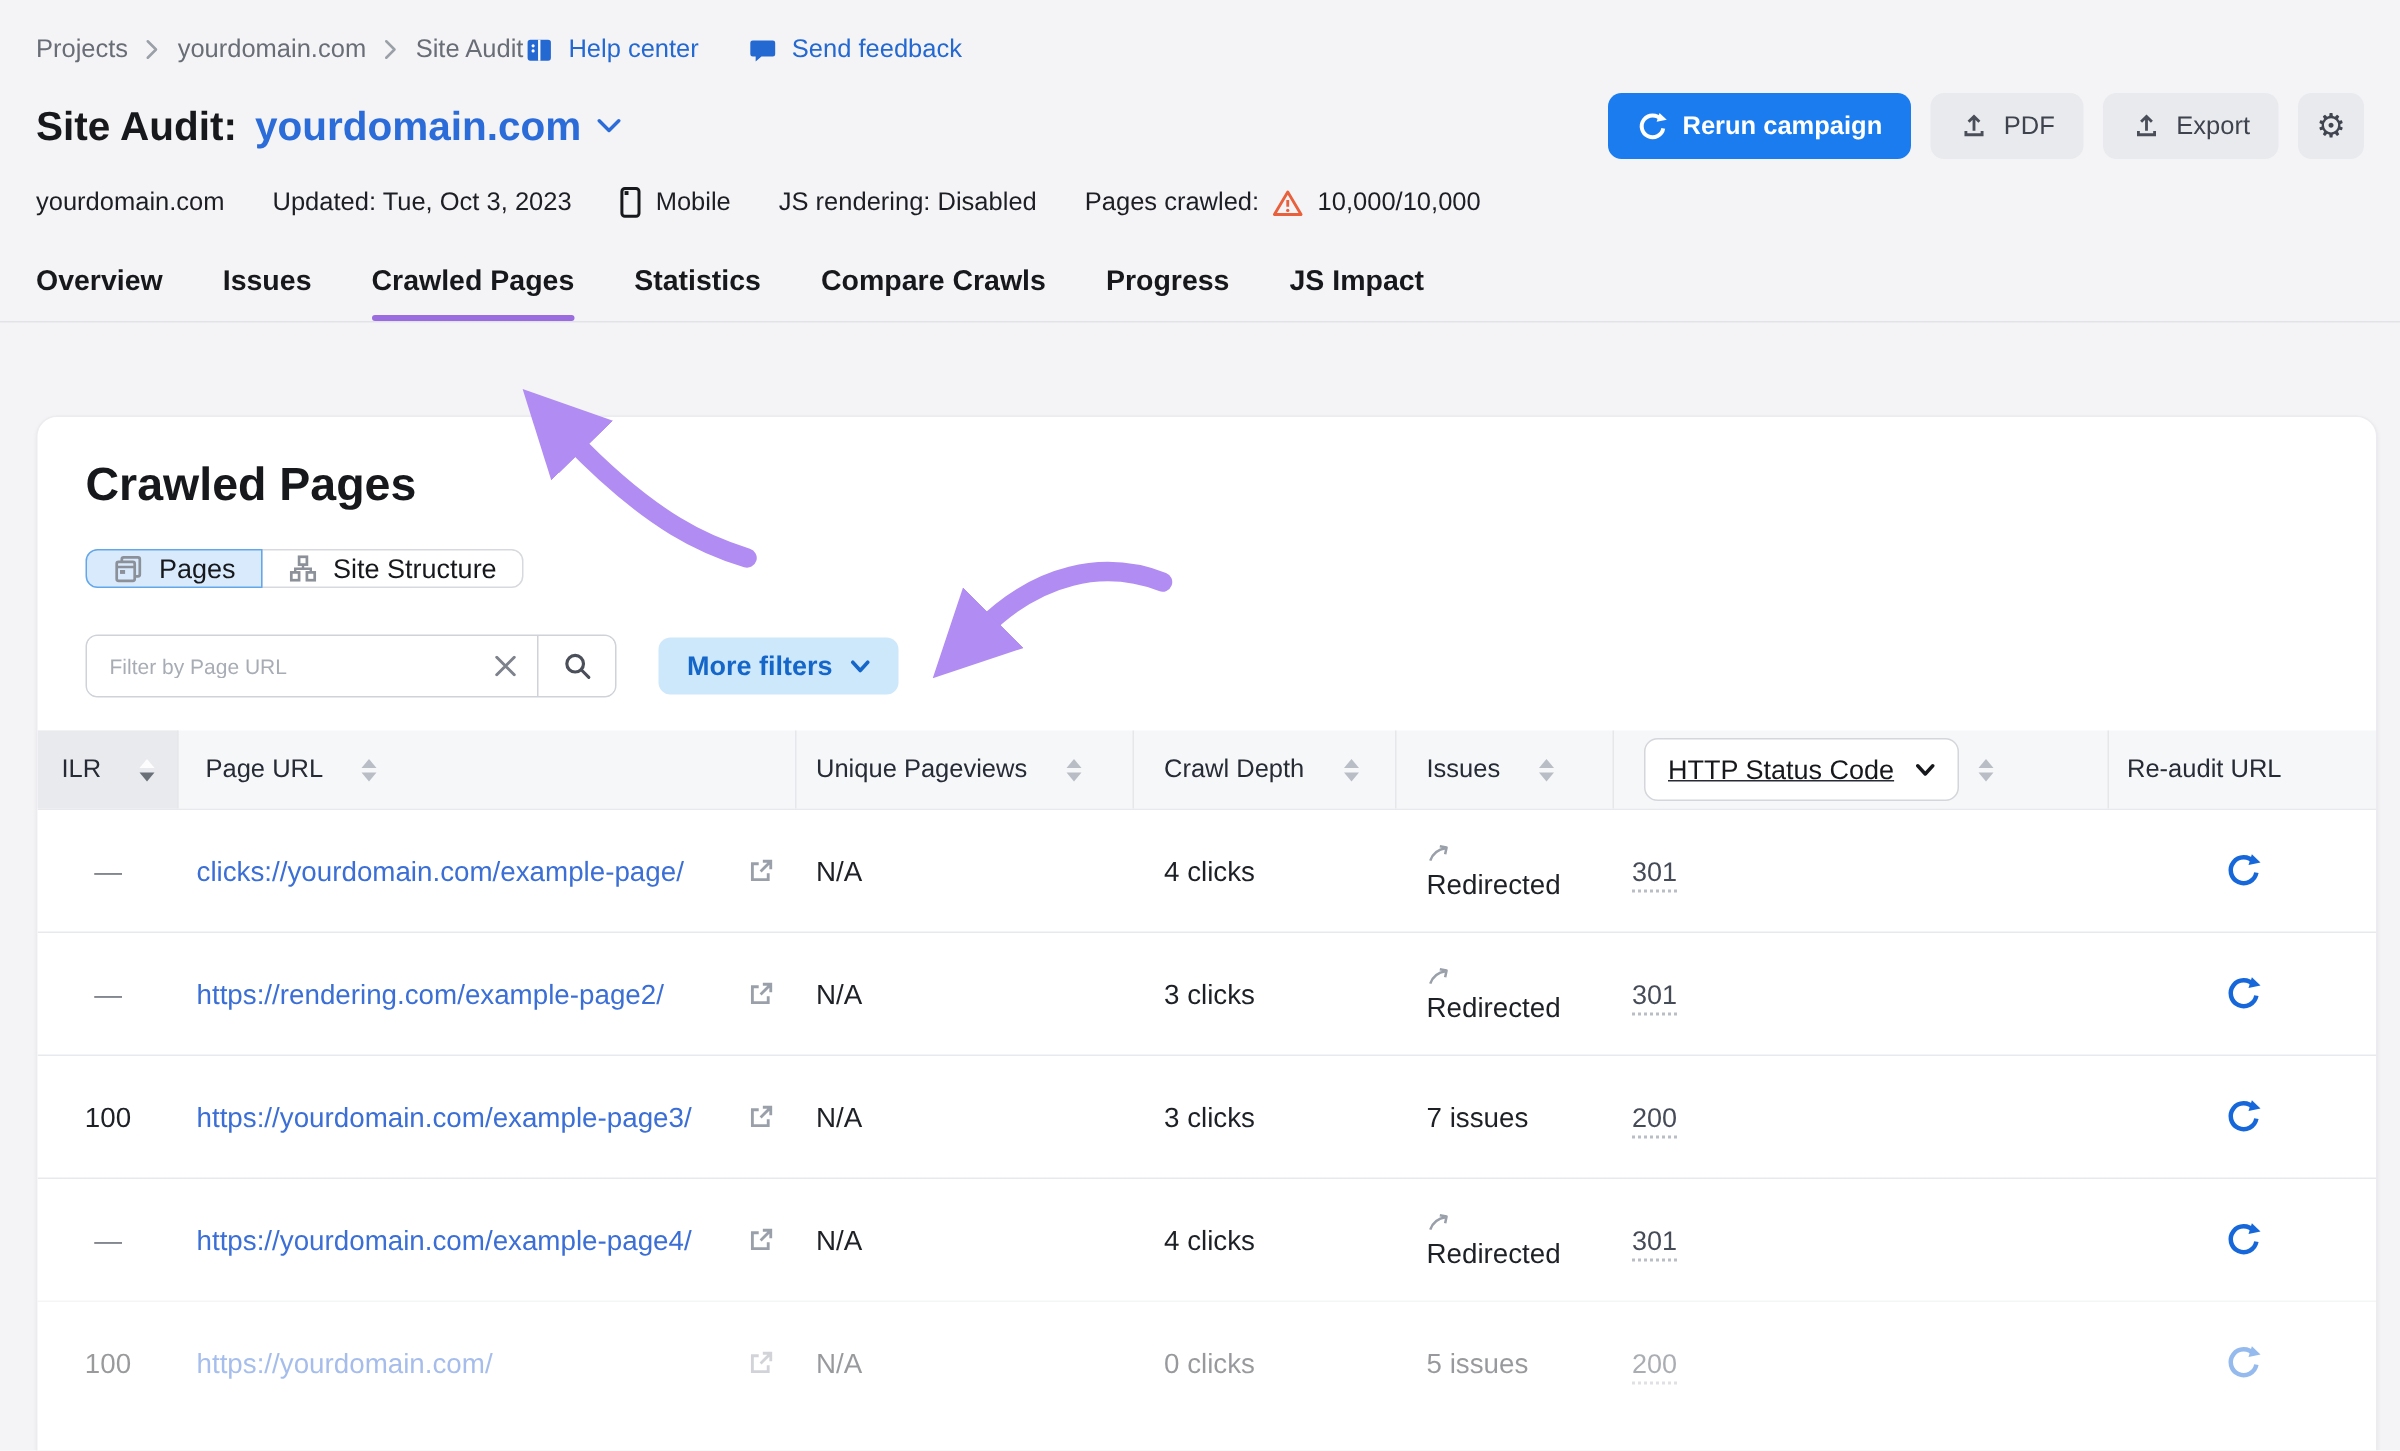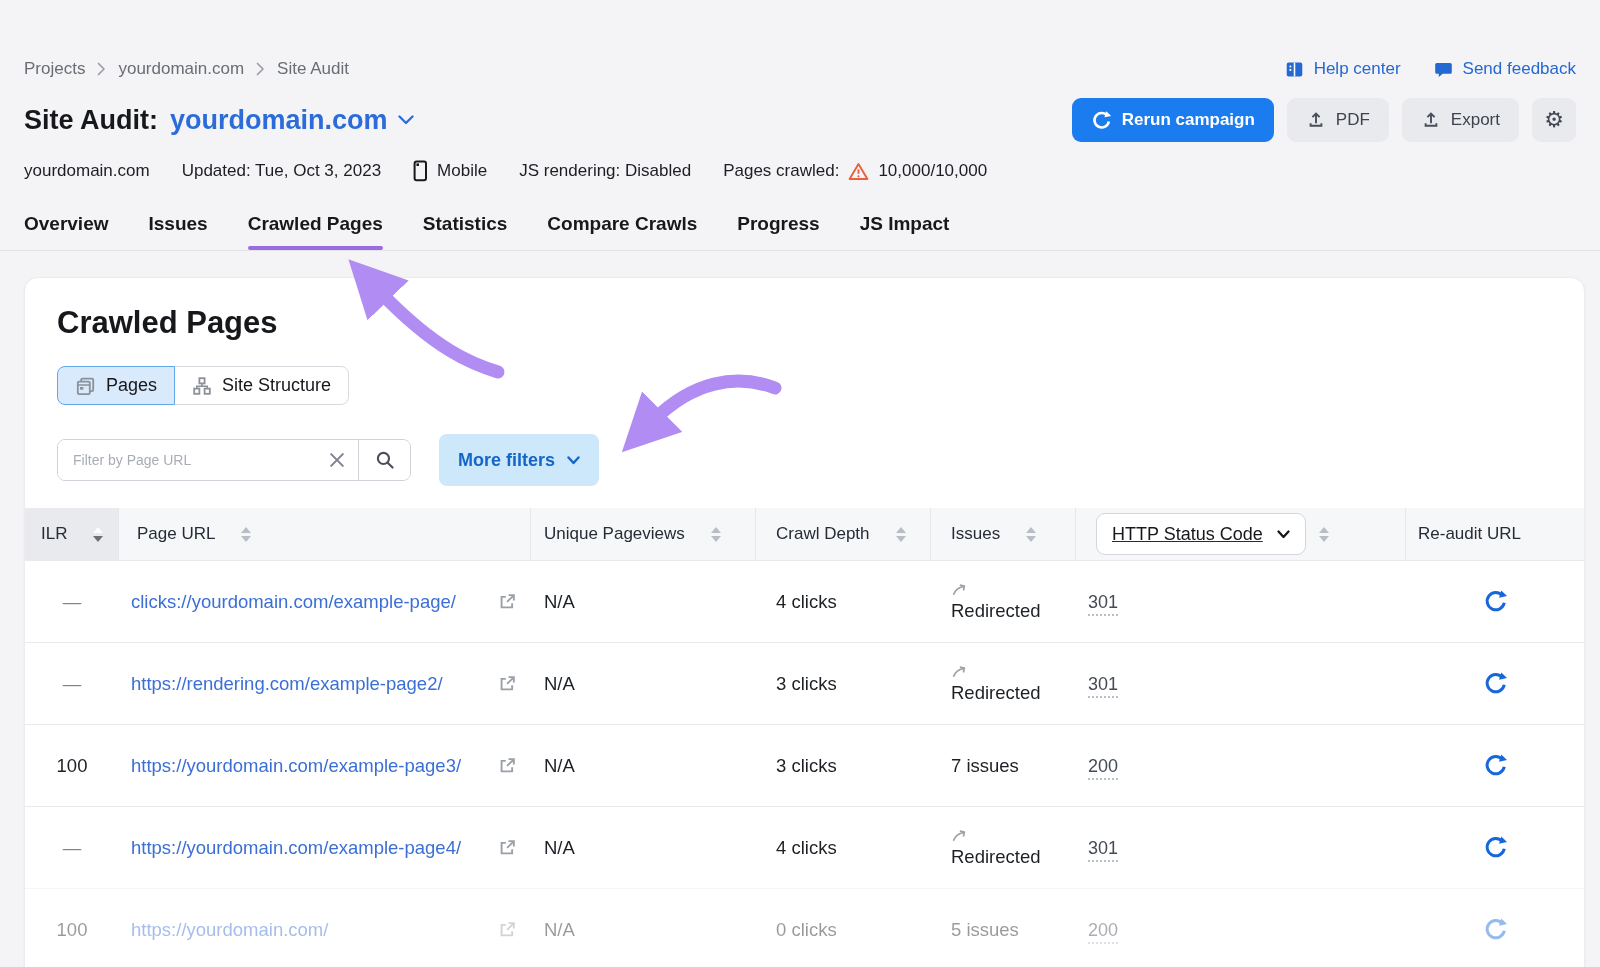--- a/index.html
+++ b/index.html
@@ -2,21 +2,21 @@
 <html><head>
 <meta charset="utf-8">
 <style>
   * { margin:0; padding:0; box-sizing:border-box; }
   html,body { width:1600px; height:967px; }
   body { font-family:"Liberation Sans", sans-serif; background:#f4f4f6; }
   .stage { position:relative; width:1600px; height:967px; overflow:hidden; background:#f4f4f6; }
 
   
   .topbar { padding:20px 24px 0; }
-  .row1 { display:flex; justify-content:space-between; align-items:center; height:26px;margin-top:36px; }
+  .row1 { display:flex; justify-content:flex-start; align-items:center; height:26px; }
   .breadcrumb { display:flex; align-items:center; gap:12px; font-size:17px; color:#686d76; }
   .crumb { cursor:pointer; }
   .crumb-sep { display:flex; align-items:center; }
   .top-links { display:flex; gap:32px; }
   .top-link { display:flex; align-items:center; gap:9px; color:#2468d2; font-size:17px; cursor:pointer; }
 
   .row2 { display:flex; justify-content:space-between; align-items:center; margin-top:15px; height:46px; }
   .title-group { display:flex; align-items:baseline; gap:12px; font-size:27px; font-weight:bold; color:#17181c; }
   .project-select { display:flex; align-items:center; gap:10px; color:#2b6cd9; cursor:pointer; }
   .actions { display:flex; gap:13px; align-items:center; }
@@ -35,33 +35,33 @@
   .tab.active::after { content:""; position:absolute; left:0; right:0; bottom:0; height:4px; border-radius:3px; background:#9a6ce0; }
   .hdivider { height:1px; background:#e2e3e7; }
 
   
   .card { position:absolute; left:24px; top:277px; width:1561px; height:760px; background:#fff;
           border-radius:14px; border:1px solid #ececf0; box-shadow:0 1px 3px rgba(25,28,40,.05); overflow:hidden; }
   .card-pad { padding:27px 32px 0; }
   .panel-title { font-size:31px; font-weight:bold; color:#17181c; }
 
   .seg-toggle { display:inline-flex; margin-top:25px; }
-  .seg { height:39px; display:flex; align-items:center; gap:10px; padding:0 17px; font-size:18px; color:#17181c;
+  .seg { height:26px; display:flex; align-items:center; gap:10px; padding:0 17px; font-size:18px; color:#17181c;
          background:#fff; border:1px solid #d7d9de; cursor:pointer; }
   .seg.active { background:#d8eafc; border-color:#62a7e9; position:relative; z-index:1; }
   .seg:first-child { border-radius:8px 0 0 8px; }
   .seg:last-child  { border-radius:0 8px 8px 0; margin-left:-1px; }
 
   .filter-row { display:flex; align-items:center; margin-top:29px; }
   .filter-group { display:flex; align-items:stretch; height:42px; border:1px solid #cfd2d8; border-radius:8px; background:#fff; overflow:hidden; }
   .filter-input { width:268px; border:none; outline:none; padding:0 10px 0 15px; font-size:14px; font-family:inherit; color:#1c1e24; }
   .filter-input::placeholder { color:#a8adb5; }
   .clear-btn { display:flex; align-items:center; padding:0 14px 0 4px; cursor:pointer; }
   .search-btn { display:flex; align-items:center; justify-content:center; width:52px; border-left:1px solid #cfd2d8; cursor:pointer; background:#fff; }
-  .more-filters { margin-left:28px; height:52px; display:flex; align-items:center; gap:12px; padding:0 19px;
+  .more-filters { margin-left:28px; height:38px; display:flex; align-items:center; gap:12px; padding:0 19px;
                   background:#cde7fb; color:#1566c9; font-size:18px; font-weight:bold; border:none; border-radius:8px; cursor:pointer; font-family:inherit; }
 
   
   .table { margin-top:22px; }
   .t-head, .t-row { display:grid; grid-template-columns:94px 412px 225px 175px 145px 330px 1fr; }
   .t-head { background:#f6f7f9; height:52px; font-size:17px; color:#262b35; }
   .h-cell { display:flex; align-items:center; gap:26px; height:100%; border-right:1px solid #e6e7ea; padding-left:16px; }
   .h-cell:last-child { border-right:none; padding-left:12px; }
   .h-ilr { background:#e9eaee; }
   .h-url { padding-left:18px; }

